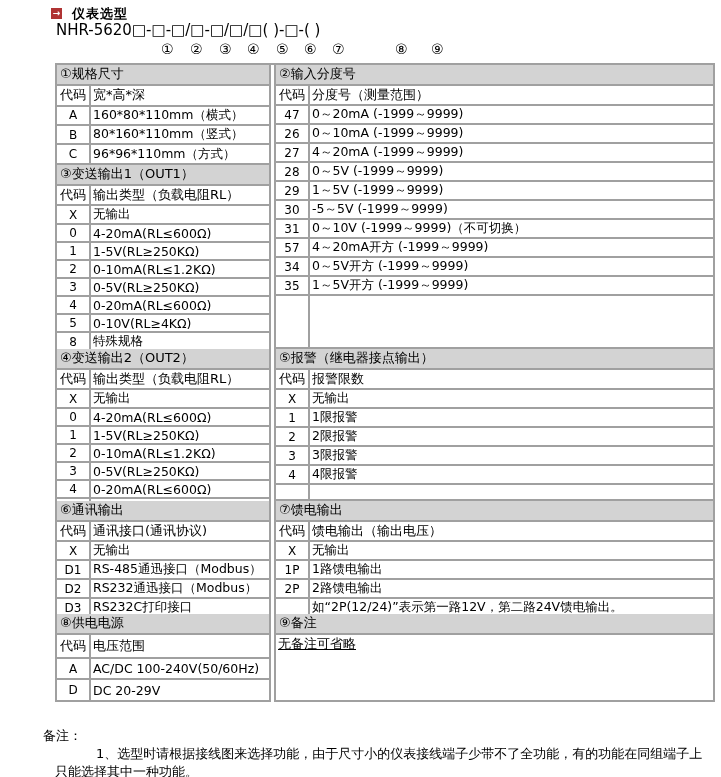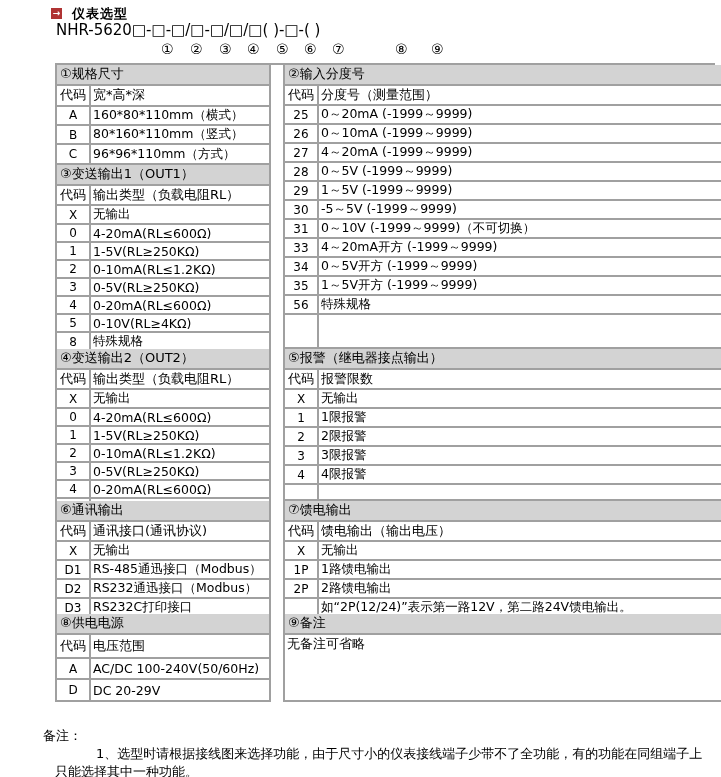--- a/index.html
+++ b/index.html
@@ -32,21 +32,21 @@
   .digits span:nth-child(3){left:219px}
   .digits span:nth-child(4){left:247px}
   .digits span:nth-child(5){left:276px}
   .digits span:nth-child(6){left:304px}
   .digits span:nth-child(7){left:332px}
   .digits span:nth-child(8){left:395px}
   .digits span:nth-child(9){left:431px}
   
   .sel-table{
     position:absolute;left:55px;top:63px;width:660px;
-    display:grid;grid-template-columns:216px 441px;column-gap:12px;
+    display:grid;grid-template-columns:216px 441px;column-gap:3px;
     border-top:2px solid var(--border);
   }
   .pane{display:flex;flex-direction:column;}
   .section{box-sizing:border-box;}
   .sec-s1{height:100px}
   .sec-s2{height:284px}
   .sec-s3{height:152px}
   .sec-s4,.sec-s5{height:152px}
   .sec-s6,.sec-s7{height:113px}
   .sec-s8,.sec-s9{height:88px}
@@ -63,21 +63,21 @@
   .section td{
     border:2px solid var(--border);
     font-size:12.5px;padding:0 2px;overflow:hidden;white-space:nowrap;
     background:#fff;
   }
   .section col.c-code{width:34px;}
   td.code{text-align:center;padding:0;font-size:12px;}
   tr.sub td{font-size:13px;height:18px;}
   tr.row{height:18px;}
   tr.fill td{border-top:none;}
-  td.bodycell{vertical-align:top;font-size:13px;}
+  td.bodycell{vertical-align:top;font-size:13px;text-decoration:underline;}
   
   .footer{position:absolute;left:43px;top:727px;width:660px;font-size:13px;line-height:18px;}
   .footer .note-para{margin:0 0 0 12px;width:648px;text-indent:41px;}
 </style>
 </head>
 <body>
 
 <div class="page">
 
   <span class="bullet-icon">→</span>
@@ -182,21 +182,21 @@
             <colgroup>
               <col class="c-code">
               <col>
             </colgroup>
             <tbody>
               <tr class="sub">
                 <td class="code">代码</td>
                 <td class="val">分度号（测量范围）</td>
               </tr>
               <tr class="row">
-                <td class="code">25</td>
+                <td class="code">47</td>
                 <td class="val">0～20mA (-1999～9999)</td>
               </tr>
               <tr class="row">
                 <td class="code">26</td>
                 <td class="val">0～10mA (-1999～9999)</td>
               </tr>
               <tr class="row">
                 <td class="code">27</td>
                 <td class="val">4～20mA (-1999～9999)</td>
               </tr>
@@ -210,34 +210,30 @@
               </tr>
               <tr class="row">
                 <td class="code">30</td>
                 <td class="val">-5～5V (-1999～9999)</td>
               </tr>
               <tr class="row">
                 <td class="code">31</td>
                 <td class="val">0～10V (-1999～9999)（不可切换）</td>
               </tr>
               <tr class="row">
-                <td class="code">33</td>
+                <td class="code">57</td>
                 <td class="val">4～20mA开方 (-1999～9999)</td>
               </tr>
               <tr class="row">
                 <td class="code">34</td>
                 <td class="val">0～5V开方 (-1999～9999)</td>
               </tr>
               <tr class="row">
                 <td class="code">35</td>
                 <td class="val">1～5V开方 (-1999～9999)</td>
-              </tr>
-              <tr class="row">
-                <td class="code">56</td>
-                <td class="val">特殊规格</td>
               </tr>
               <tr class="fill">
                 <td class="code"></td>
                 <td class="val"></td>
               </tr>
             </tbody>
           </table>
         </div>
     </div>
 

